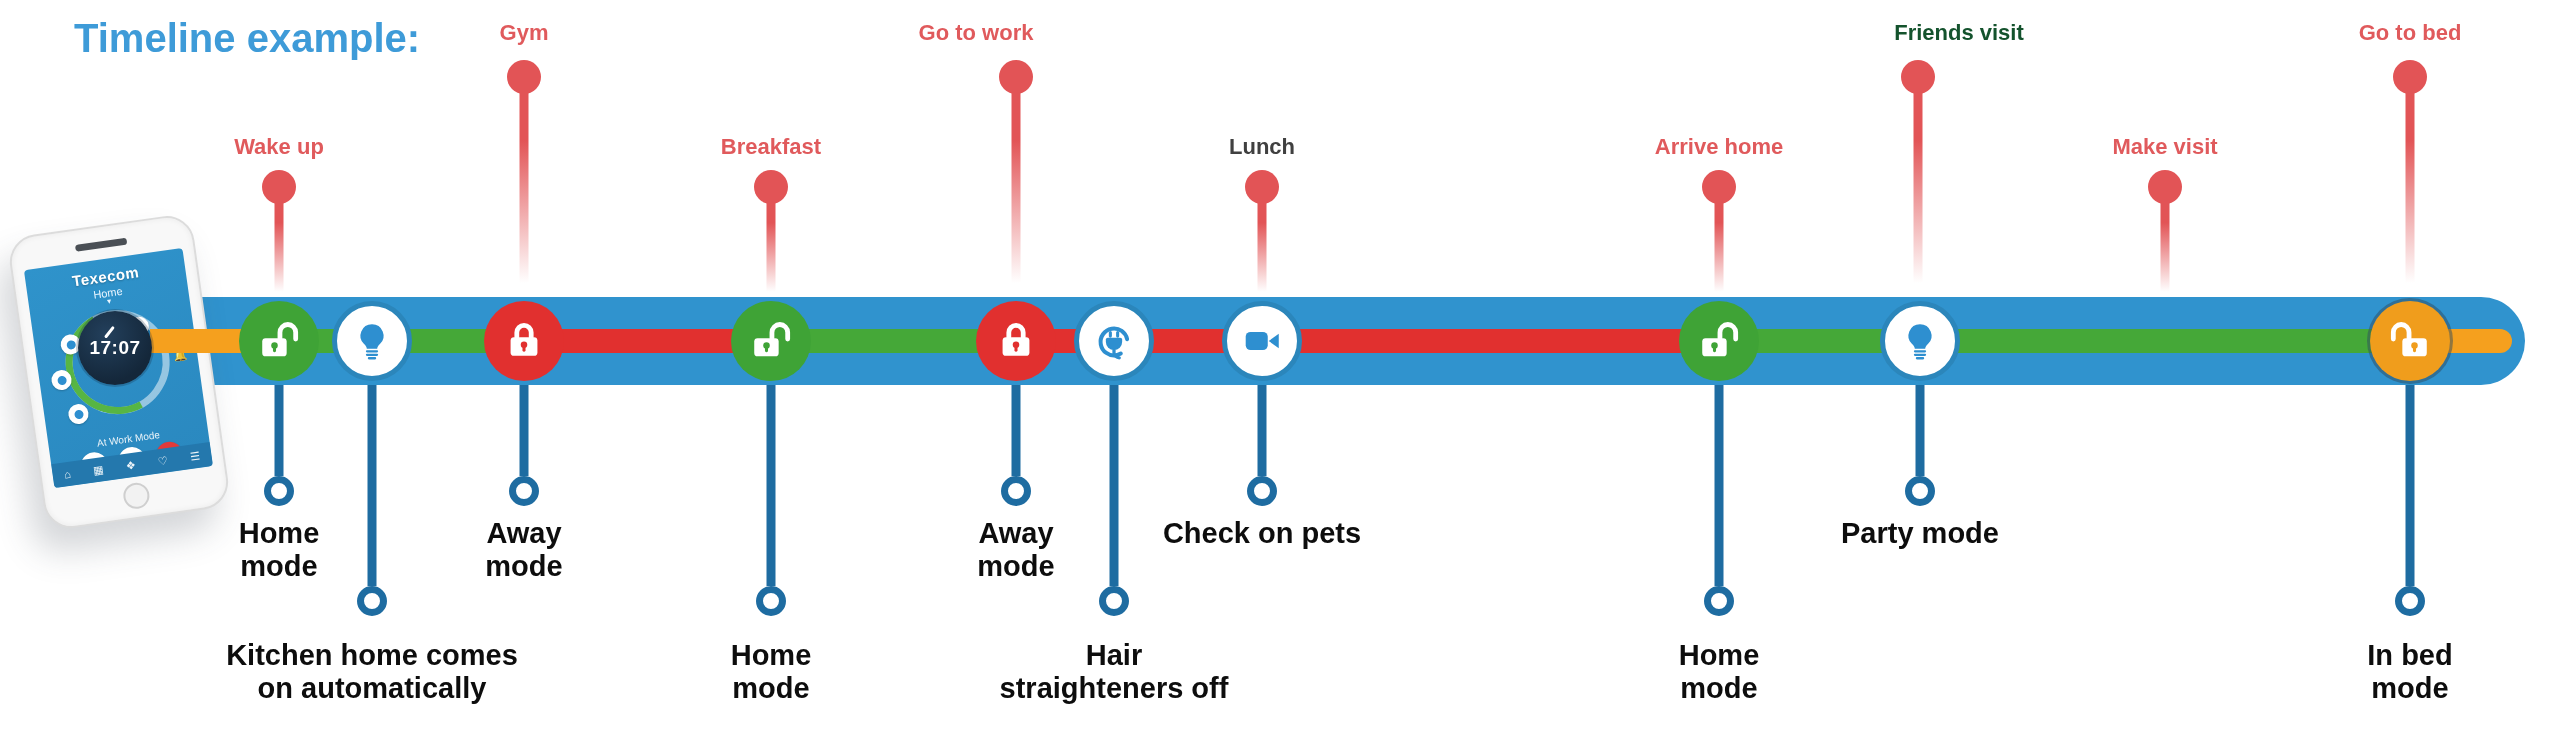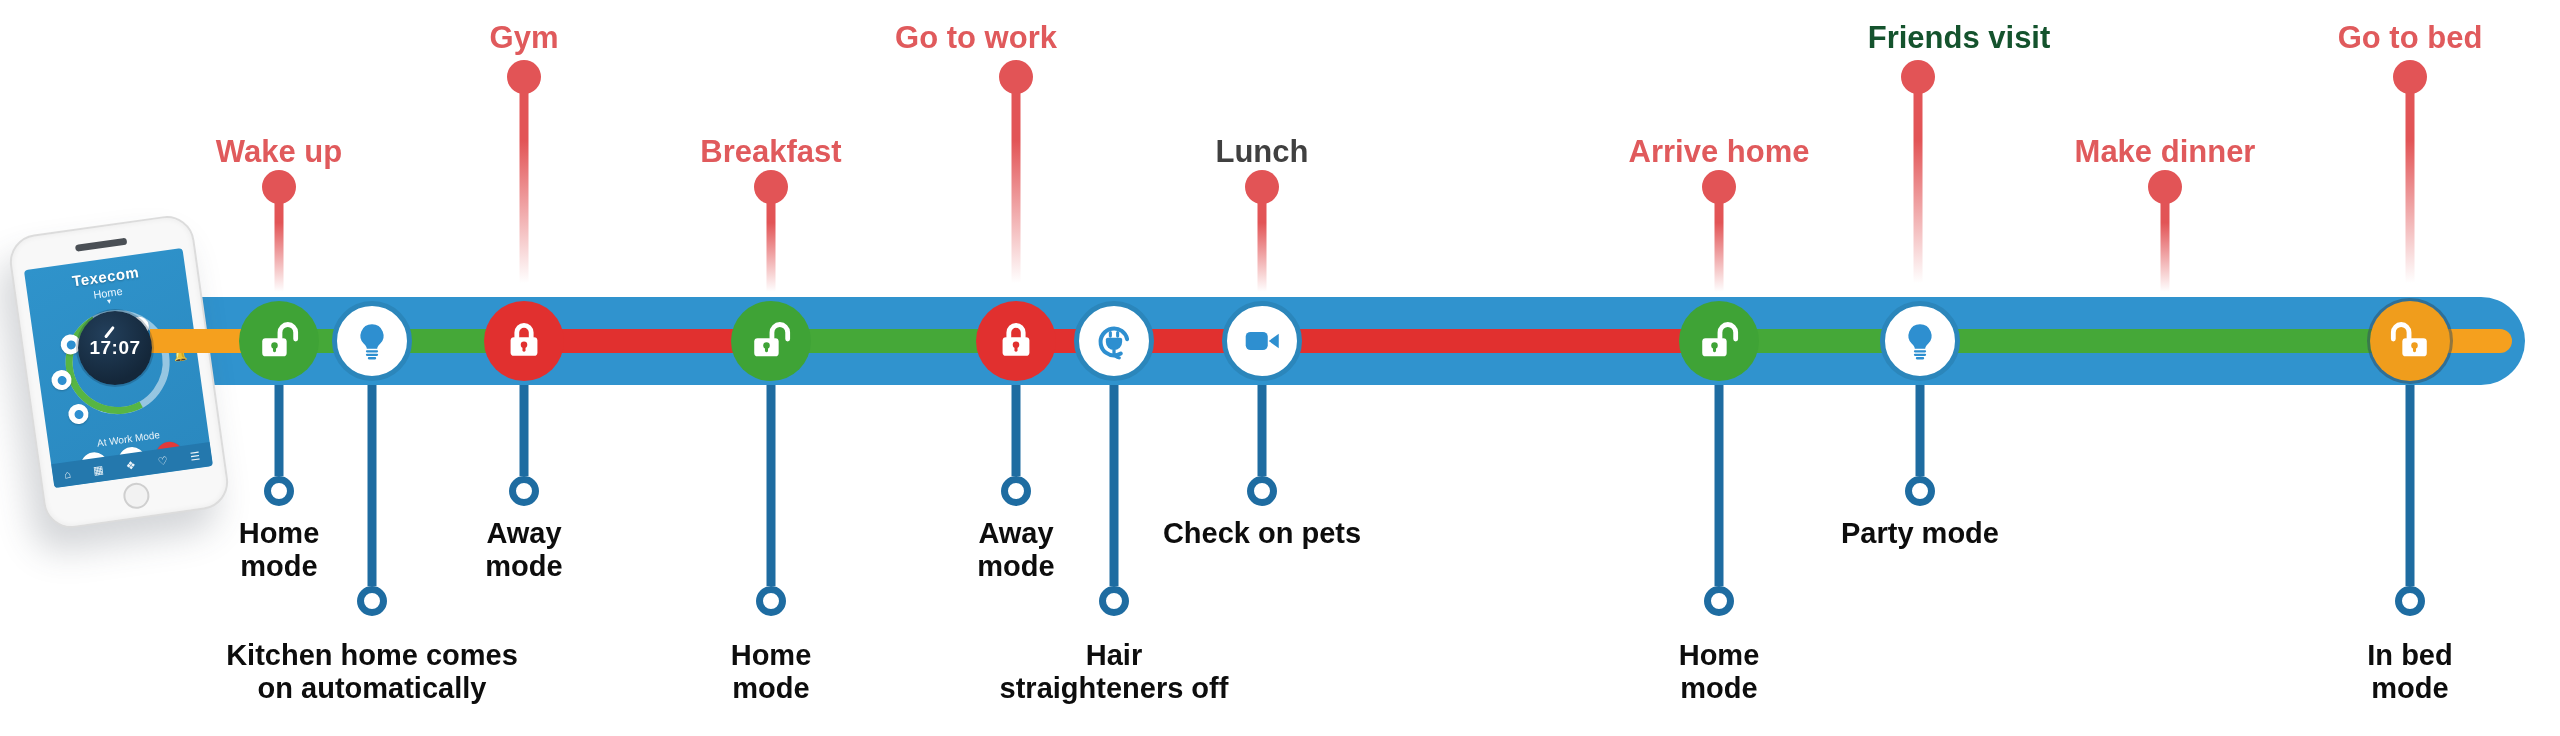--- a/index.html
+++ b/index.html
@@ -8,21 +8,21 @@
 
   
   #title{position:absolute;left:74px;top:16px;font-size:40px;font-weight:bold;z-index:7;}
 
   
   #band{position:absolute;z-index:2;}
   .strip{position:absolute;z-index:4;height:24px;}
 
   
   .pin{position:absolute;z-index:1;}
-  .pin-label{position:absolute;transform:translateX(-50%);font-size:31px;font-weight:bold;
+  .pin-label{position:absolute;transform:translateX(-50%);font-size:22px;font-weight:bold;
     white-space:nowrap;z-index:7;}
   .pin-dot{position:absolute;width:34px;height:34px;border-radius:50%;transform:translateX(-50%);}
   .pin-stem{position:absolute;width:9px;transform:translateX(-50%);border-radius:4px;}
 
   
   .node{position:absolute;width:80px;height:80px;border-radius:50%;z-index:6;
     transform:translate(-50%,-50%);display:flex;align-items:center;justify-content:center;}
   .node.white{background:#fff;box-sizing:border-box;}
 
   
@@ -70,20 +70,21 @@
     justify-content:center;box-shadow:0 0 0 2px rgba(20,40,60,.25);}
   #clock .time{color:#fff;font-weight:bold;font-size:19px;letter-spacing:.5px;}
   #clock .needle{position:absolute;left:30px;top:14px;width:2.5px;height:14px;background:#fff;
     transform:rotate(38deg);border-radius:2px;}
 </style>
 </head>
 <body>
 
 <div id="stage">
 
+  <div id="title" style="color: rgb(62, 155, 216);">Timeline example:</div>
 
   <div id="phone">
     <div class="speaker"></div>
     <div id="screen">
       <div class="brand">Texecom</div>
       <div class="mode">Home</div>
       <div class="caret">▾</div>
       <div class="dial-ring"></div>
       <div class="dial-arc"></div>
       <div class="sat" style="left:26px;top:70px">
@@ -168,21 +169,21 @@
         <div class="pin-label" style="left: 1719px; top: 134px; color: rgb(224, 90, 92);">Arrive home</div>
         <div class="pin-dot" style="left: 1719px; top: 170px; background: rgb(226, 84, 86);"></div>
         <div class="pin-stem" style="left: 1719px; top: 197px; height: 103px; background: linear-gradient(rgb(226, 84, 86) 0%, rgb(226, 84, 86) 25%, rgba(226, 84, 86, 0) 92%);"></div>
       </div>
       <div class="pin">
         <div class="pin-label" style="left: 1918px; top: 20px; color: #14532d; margin-left: 41px;">Friends visit</div>
         <div class="pin-dot" style="left: 1918px; top: 60px; background: rgb(226, 84, 86);"></div>
         <div class="pin-stem" style="left: 1918px; top: 87px; height: 213px; background: linear-gradient(rgb(226, 84, 86) 0%, rgb(226, 84, 86) 25%, rgba(226, 84, 86, 0) 92%);"></div>
       </div>
       <div class="pin">
-        <div class="pin-label" style="left: 2165px; top: 134px; color: rgb(224, 90, 92);">Make dinner</div>
+        <div class="pin-label" style="left: 2165px; top: 134px; color: rgb(224, 90, 92);">Make visit</div>
         <div class="pin-dot" style="left: 2165px; top: 170px; background: rgb(226, 84, 86);"></div>
         <div class="pin-stem" style="left: 2165px; top: 197px; height: 103px; background: linear-gradient(rgb(226, 84, 86) 0%, rgb(226, 84, 86) 25%, rgba(226, 84, 86, 0) 92%);"></div>
       </div>
       <div class="pin">
         <div class="pin-label" style="left: 2410px; top: 20px; color: rgb(224, 90, 92);">Go to bed</div>
         <div class="pin-dot" style="left: 2410px; top: 60px; background: rgb(226, 84, 86);"></div>
         <div class="pin-stem" style="left: 2410px; top: 87px; height: 213px; background: linear-gradient(rgb(226, 84, 86) 0%, rgb(226, 84, 86) 25%, rgba(226, 84, 86, 0) 92%);"></div>
       </div>
     </div>
   <div id="strips-layer">

